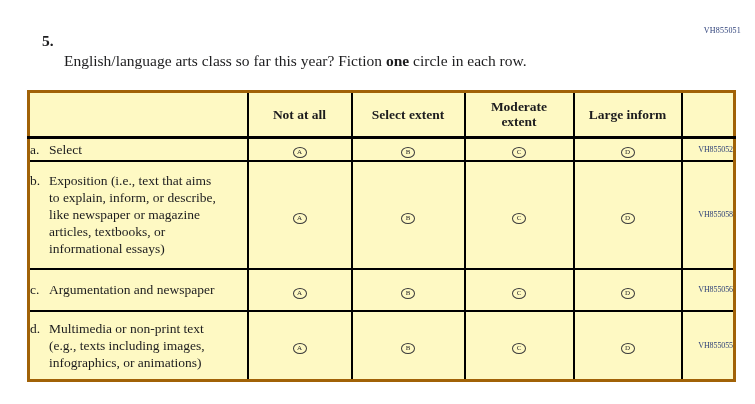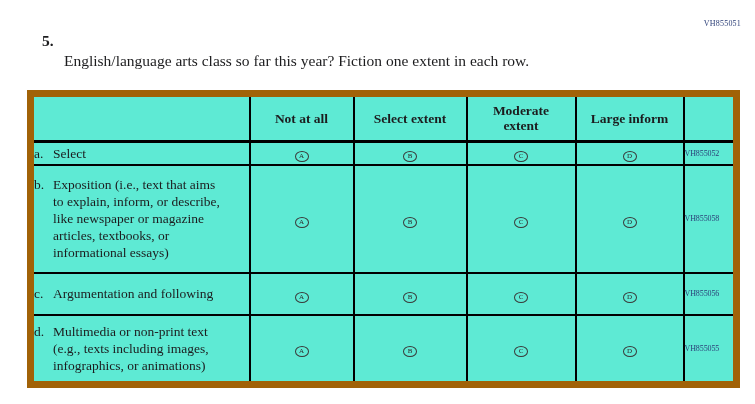--- a/index.html
+++ b/index.html
@@ -5,38 +5,38 @@
   html,body{margin:0;padding:0;background:#f3f3f3;}
   .page{
     position:relative;
     width:755px;height:404px;
     background:#ffffff;
     font-family:"Liberation Serif", serif;
     color:#1c1c1e;
     overflow:hidden;
   }
   .top-code{
-    position:absolute;top:19px;right:14px;
+    position:absolute;top:26px;right:14px;
     font-size:8px;letter-spacing:0.2px;
     color:var(--code-color,#2b3e77);
   }
   .question{
     position:absolute;left:42px;top:31px;width:600px;
     font-size:15.5px;line-height:19.5px;
     display:flex;
   }
   .q-num{font-weight:bold;width:22px;flex:0 0 22px;}
   .q-text{flex:1;}
-  .bold{font-weight:normal;}
+  .bold{font-weight:bold;}
   table.survey{
     position:absolute;left:27px;top:90px;
     border-collapse:collapse;
-    border:7px solid #a16207;
+    border:3px solid #a16207;
     table-layout:fixed;
-    background:#5eead4;
+    background:#fef9c3;
   }
   table.survey td, table.survey th{
     border:2px solid #000;
     padding:0;
     vertical-align:middle;
   }
   table.survey thead th{
     border-bottom:3px solid #000;
     font-size:13.5px;font-weight:bold;
     text-align:center;
@@ -56,41 +56,41 @@
   .bubble{
     display:inline-flex;align-items:center;justify-content:center;
     width:14px;height:11px;
     border:1px solid #3a3a3a;border-radius:50%;
     font-size:7px;line-height:9px;
     color:#2a2a2a;
     cursor:pointer;
     box-sizing:border-box;
   }
   td.code-cell{
-    text-align:left;
+    text-align:right;
     font-size:8px;letter-spacing:-0.1px;
     color:var(--code-color,#2b3e77);
   }
   tr.row-a{height:23px;}
   tr.row-b{height:108px;}
   tr.row-c{height:42px;}
   tr.row-d{height:70px;}
 </style>
 </head>
 <body>
 
 <div class="page">
 
   <div class="top-code">VH855051</div>
 
   <div class="question">
     <span class="q-num">5.</span>
     <span class="q-text">
       <br>
-      <span>English/language arts class so far this year? Fiction </span><span class="bold">one</span><span> extent in each row.</span>
+      <span>English/language arts class so far this year? Fiction </span><span class="bold">one</span><span> circle in each row.</span>
     </span>
   </div>
 
   <table class="survey">
     <colgroup>
       <col style="width:219px">
         <col style="width:104px">
         <col style="width:113px">
         <col style="width:109px">
         <col style="width:108px">
@@ -130,21 +130,21 @@
         <td class="opt-cell"><span class="bubble">A</span></td>
         <td class="opt-cell"><span class="bubble">B</span></td>
         <td class="opt-cell"><span class="bubble">C</span></td>
         <td class="opt-cell"><span class="bubble">D</span></td>
         <td class="code-cell">VH855058</td>
       </tr>
       <tr class="row-c">
         <td class="label-cell">
           <span class="label-wrap">
               <span class="row-letter">c.</span>
-              <span class="row-label">Argumentation and following</span>
+              <span class="row-label">Argumentation and newspaper</span>
             </span>
         </td>
         <td class="opt-cell"><span class="bubble">A</span></td>
         <td class="opt-cell"><span class="bubble">B</span></td>
         <td class="opt-cell"><span class="bubble">C</span></td>
         <td class="opt-cell"><span class="bubble">D</span></td>
         <td class="code-cell">VH855056</td>
       </tr>
       <tr class="row-d">
         <td class="label-cell">

